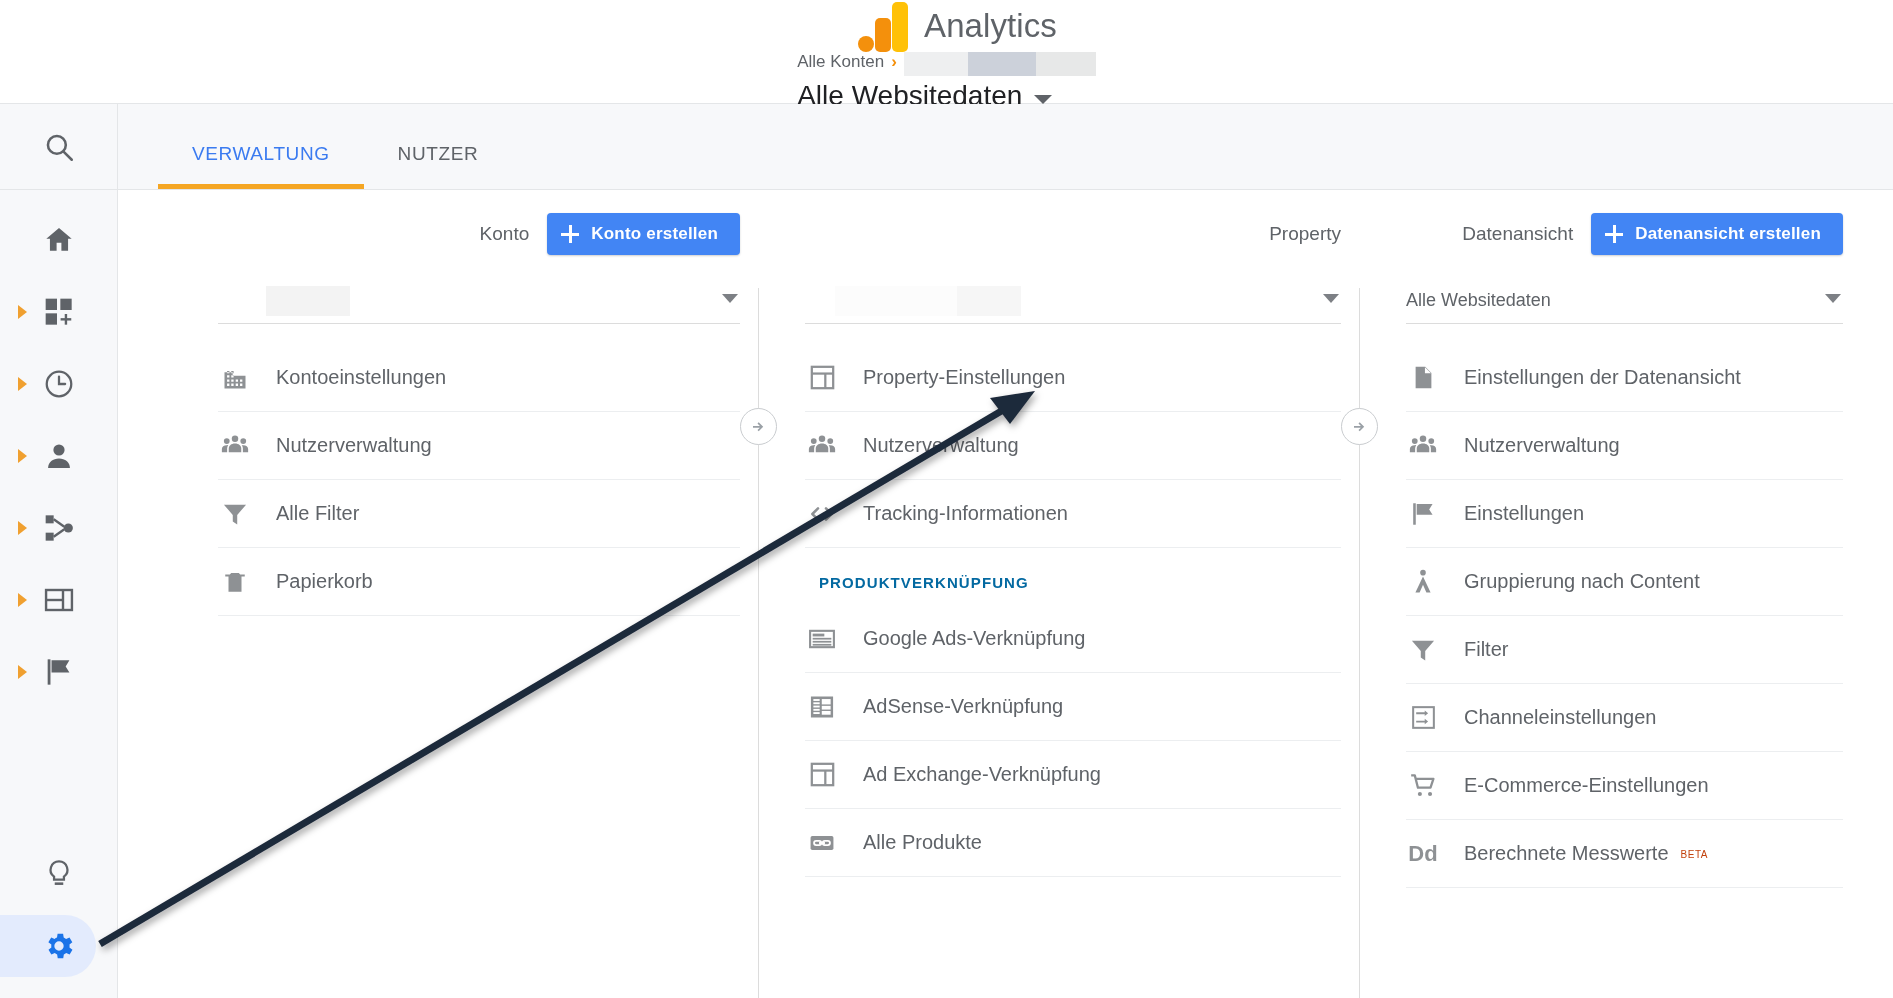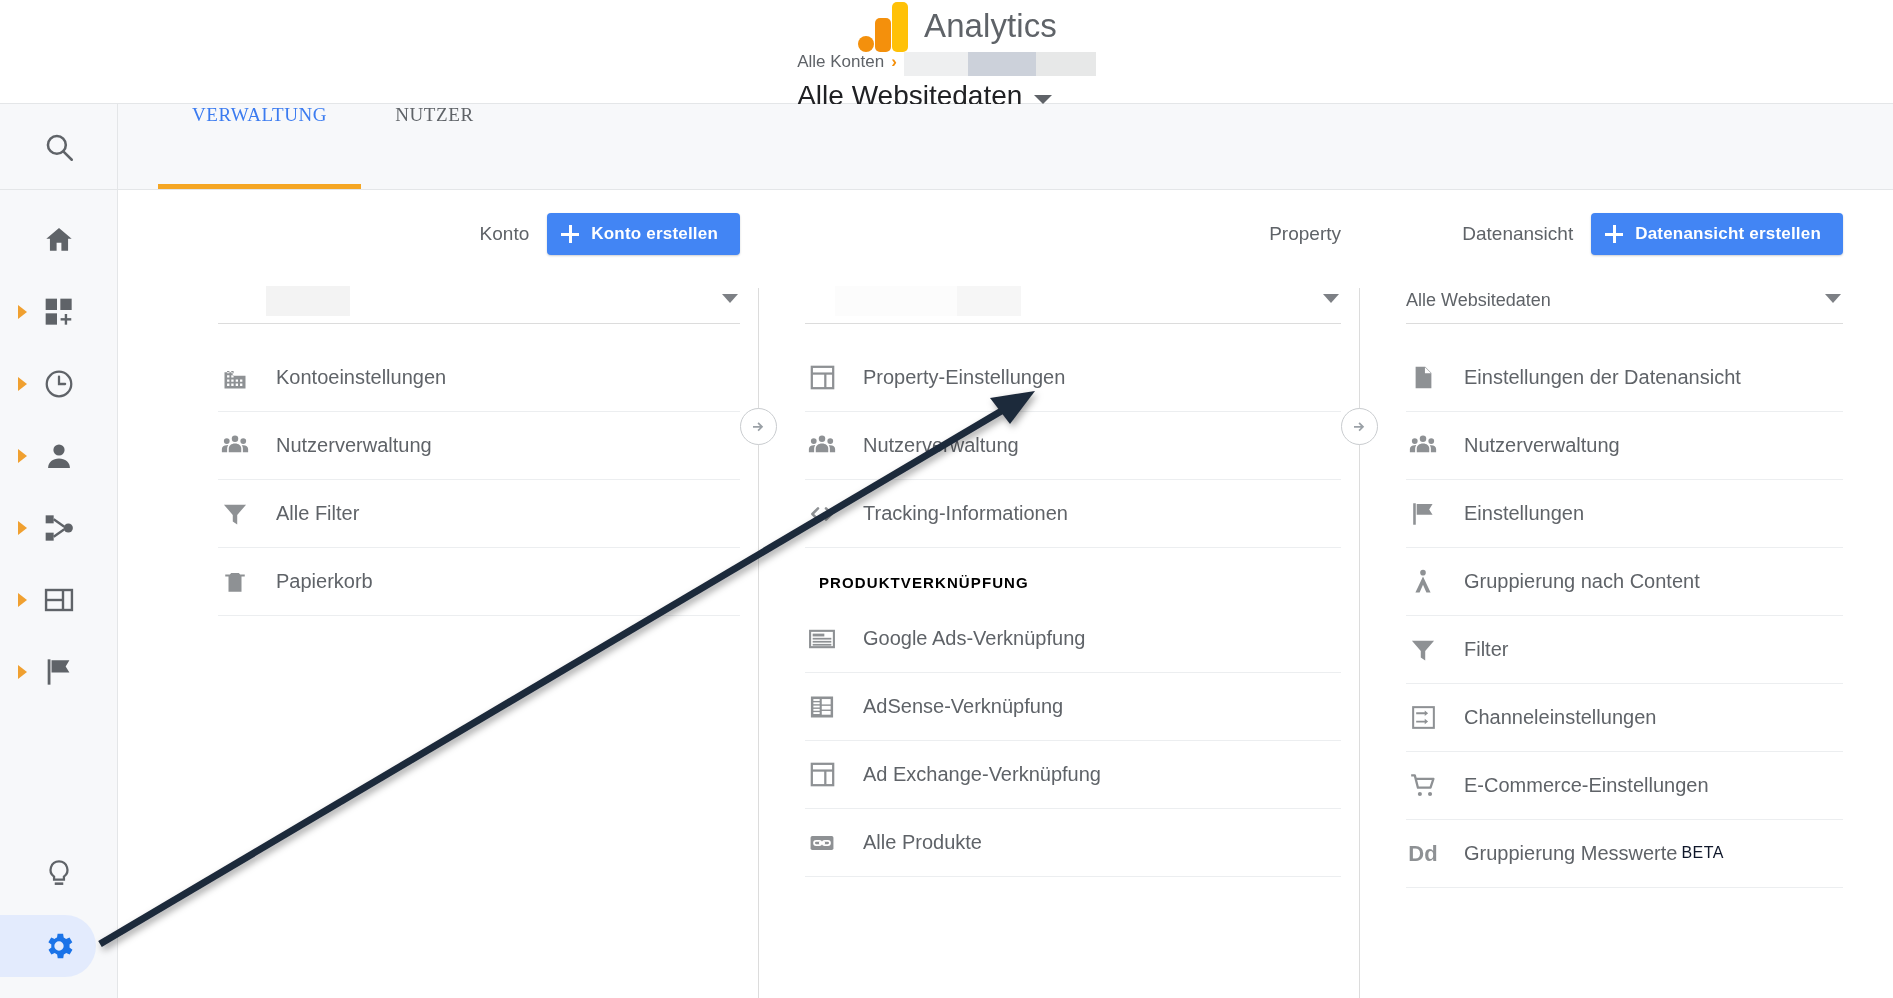--- a/index.html
+++ b/index.html
@@ -104,21 +104,21 @@
   .pill {
     position: absolute; left: 0; width: 96px; height: 62px;
     background: #e3ebfd; border-radius: 0 31px 31px 0;
   }
   svg { display: block; }
 
   
   .tabs {
     position: absolute; top: 104px; left: 118px; right: 0; height: 86px;
     background: #f7f8fa; border-bottom: 1px solid #e4e6e8;
-    display: flex; padding-left: 40px; font-family: Liberation Serif, serif;
+    display: flex; align-items: flex-end; padding-left: 40px;
   }
   .tab {
     font-size: 19px; letter-spacing: 0.6px; font-weight: 500;
     padding: 0 34px 24px 34px; color: #5f6368; cursor: pointer; position: relative;
   }
   .tab.active { color: #3b7bf0; }
   .tab.active::after {
     content: ""; position: absolute; left: 0; right: 0; bottom: 0;
     height: 5px; background: #f5a623;
   }
@@ -168,26 +168,26 @@
 
   .menu { margin-top: 20px; }
   .menu-row {
     display: flex; align-items: center; gap: 24px;
     height: 68px; border-bottom: 1px solid #eceef0; cursor: pointer;
   }
   .menu-row:last-child { border-bottom: 1px solid #eceef0; }
   .menu-icon { width: 34px; flex: 0 0 34px; display: flex; justify-content: center; }
   .menu-label { font-size: 20px; color: #5f6368; }
   .beta {
-    font-size: 16px; color: #0f172a; letter-spacing: .5px;
-    margin-left: 4px; vertical-align: 2px;
+    font-size: 10px; color: #c2410c; letter-spacing: .5px;
+    margin-left: 12px; vertical-align: 2px;
   }
   .section-head {
     font-size: 15px; font-weight: 700; letter-spacing: 1.1px;
-    color: #000000; padding: 26px 0 14px 14px;
+    color: #0369a1; padding: 26px 0 14px 14px;
   }
 
   
   .col-divider {
     position: relative; width: 1px; background: #dcdcdc;
     margin: 98px 0 0 0;
   }
   .arrow-circle {
     position: absolute; left: -18px; top: 120px;
     width: 37px; height: 37px; border-radius: 50%;
@@ -624,21 +624,21 @@
             </svg>
           </span>
           <span class="menu-label">E-Commerce-Einstellungen</span>
         </div>
 
         <div class="menu-row">
           <span class="menu-icon">
             <span style="font-size:22px;font-weight:700;color:#8e9194;font-family:'Liberation Sans',sans-serif;">Dd</span>
           </span>
           <span class="menu-label">
-            <span>Gruppierung Messwerte</span><span class="beta">BETA</span>
+            <span>Berechnete Messwerte</span><span class="beta">BETA</span>
           </span>
         </div>
 
       </div>
     </div>
   </div>
 
   <svg class="overlay" width="1893" height="998" viewBox="0 0 1893 998">
     <defs>
       <filter id="arrShadow" x="-30%" y="-30%" width="170%" height="170%">

